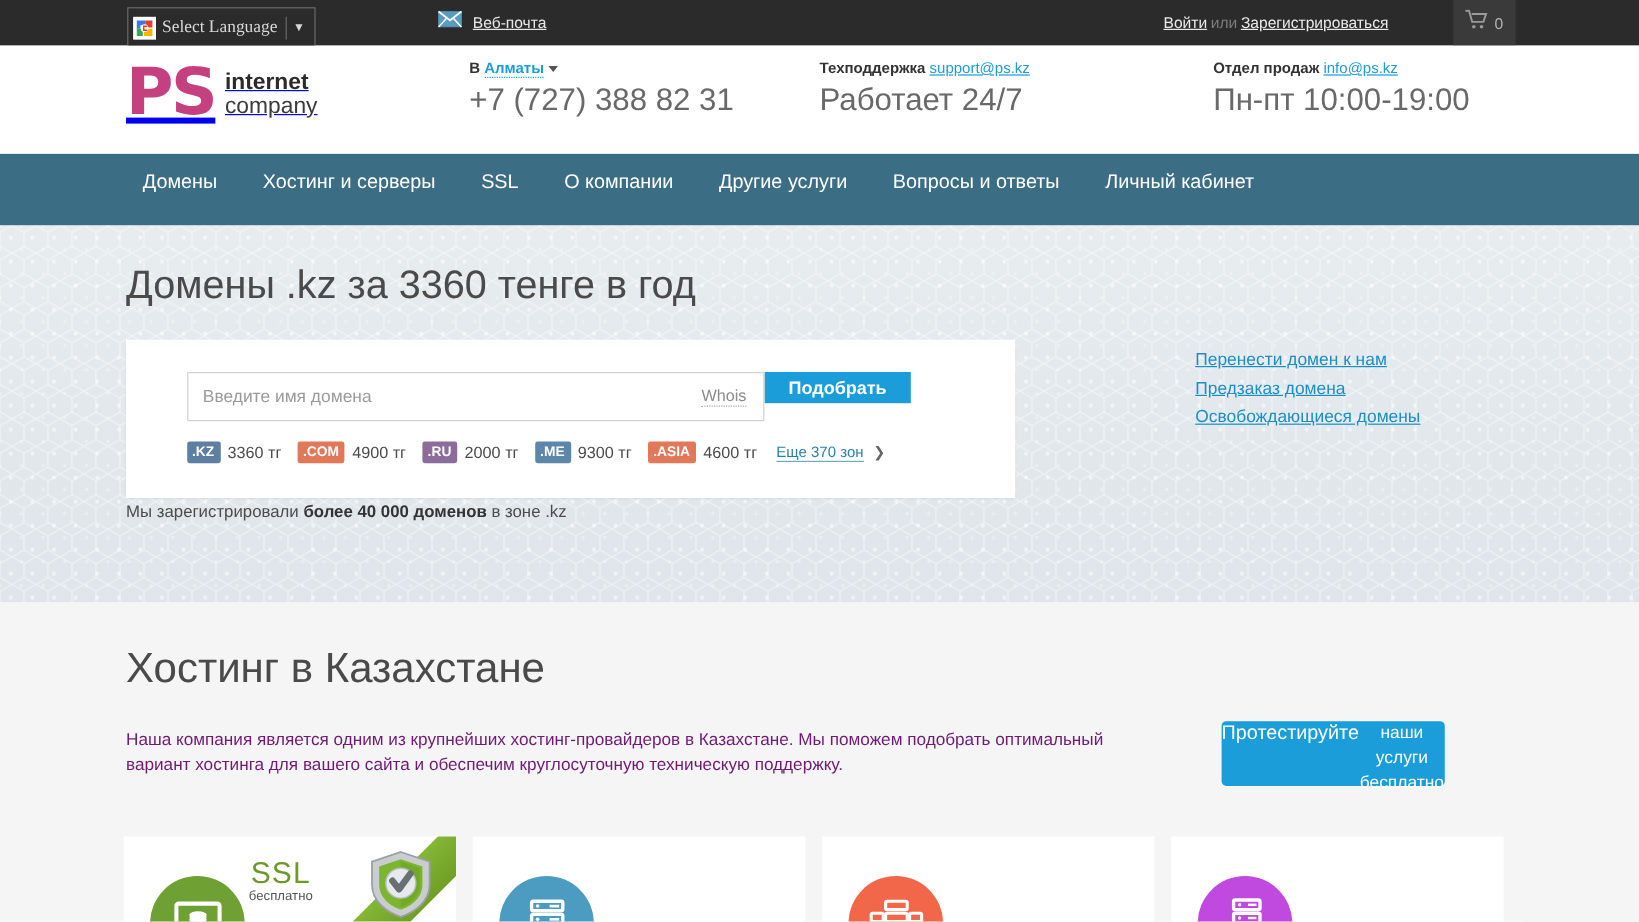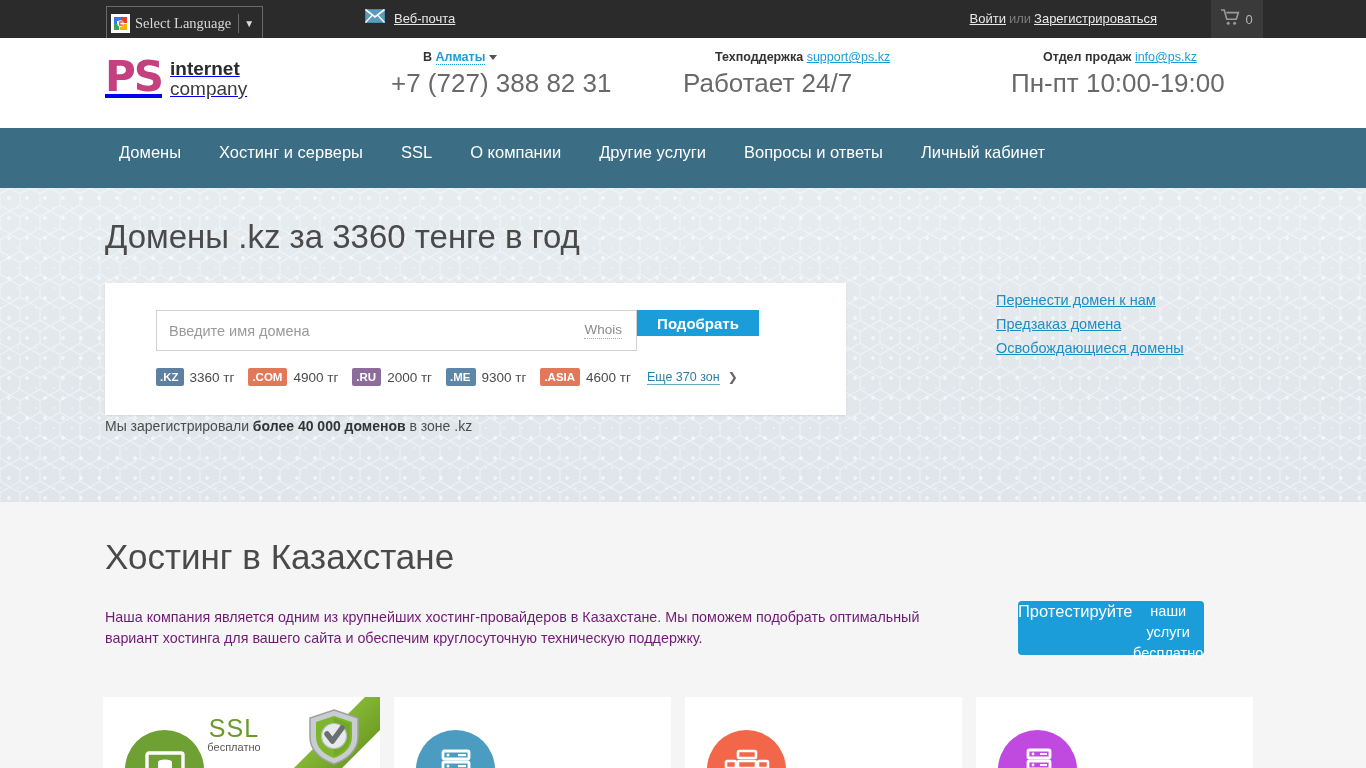--- a/index.html
+++ b/index.html
@@ -80,34 +80,34 @@
 
   
   .header {
     height: 90px; background: #ffffff;
     position: relative;
   }
   .header-inner { width: 1160px; margin: 0 auto; position: relative; height: 90px; }
 
   .logo { position: absolute; left: 2px; top: 20px; display: flex; align-items: flex-start; }
   .logo-ps {
-    font-size: 42px; font-weight: bold; color: #c4407f;
+    font-size: 54px; font-weight: bold; color: #c4407f;
     letter-spacing: -2px; line-height: 38px;
     font-family: "DejaVu Sans", sans-serif;
   }
   .logo-right { margin-left: 8px; margin-top: 1px; }
   .logo-internet { font-size: 19px; font-weight: bold; color: #2b2b2b; line-height: 20px; display:block; }
   .logo-company { font-size: 19px; color: #3b3b3b; line-height: 20px; display:block; }
 
   .hdr-col { position: absolute; top: 12px; }
   .hdr-col.city { left: 288px; }
   .hdr-col.support { left: 580px; }
   .hdr-col.sales { left: 908px; }
 
-  .hdr-top { font-size: 12.5px; color: #333; font-weight: bold; margin-bottom: 4px; white-space: nowrap; margin-left: 32px;}
+  .hdr-top { font-size: 12.5px; color: #333; font-weight: bold; margin-bottom: 4px; white-space: nowrap;}
   .hdr-top a { color: #1b9dd9; text-decoration: none; border-bottom: 1px dotted #1b9dd9; font-weight: bold; }
   .hdr-top a.plainlink { color: #1b9dd9; text-decoration: underline; border-bottom: none; font-weight: normal; }
   .caret { display:inline-block; margin-left: 4px; border-left: 4px solid transparent; border-right: 4px solid transparent; border-top: 5px solid #555; vertical-align: middle; }
   .hdr-big {
     font-size: 26px; color: #696969; font-weight: normal;
     white-space: nowrap; letter-spacing: 0px;
     font-family: "Liberation Sans", sans-serif;
   }
 
   

